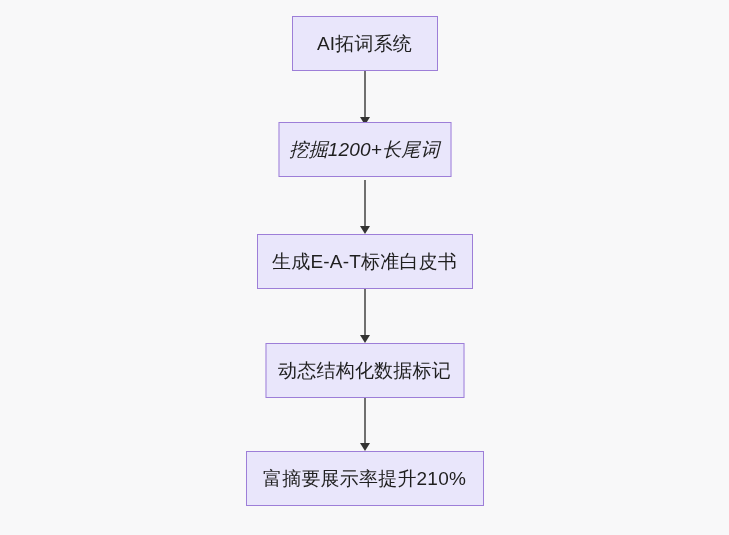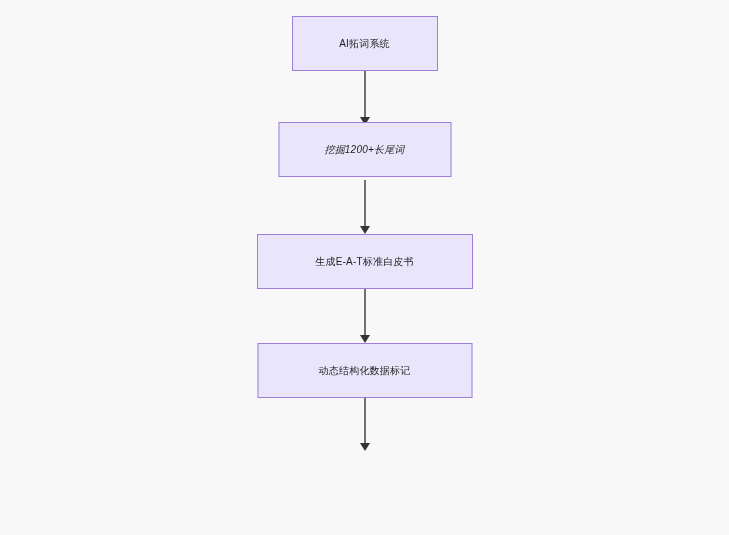--- a/index.html
+++ b/index.html
@@ -24,30 +24,30 @@
     background: #e9e6fb;
     border: 1px solid #9d7ed8;
     display: flex;
     align-items: center;
     justify-content: center;
     height: 55px;
     left: 50%;
     transform: translateX(-50%);
   }
   .node-label {
-    font-size: 10px;
+    font-size: 19px;
     line-height: 1;
     color: #1f1f1f;
     white-space: nowrap;
     letter-spacing: 0.2px;
   }
   .node-1 { width: 146px; top: 16px; }
   .node-2 { width: 173px; top: 122px; font-style: italic; }
   .node-3 { width: 216px; top: 234px; }
-  .node-4 { width: 215px; top: 343px; }
+  .node-4 { width: 199px; top: 343px; }
   .node-5 { width: 238px; top: 451px; }
 
   .edge {
     position: absolute;
     left: 50%;
     transform: translateX(-50%);
     width: 14px;
   }
   .edge-line {
     position: absolute;
@@ -111,14 +111,17 @@
 
   <div class="node node-4">
     <span class="node-label">动态结构化数据标记</span>
   </div>
 
   <div class="edge edge-4">
     <div class="edge-line"></div>
     <div class="edge-arrow"></div>
   </div>
 
+  <div class="node node-5">
+    <span class="node-label">富摘要展示率提升210%</span>
+  </div>
 
 </div>
 
 </body></html>

